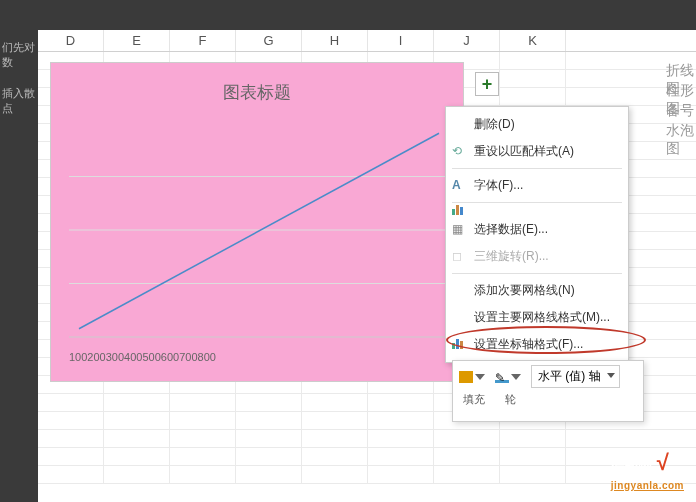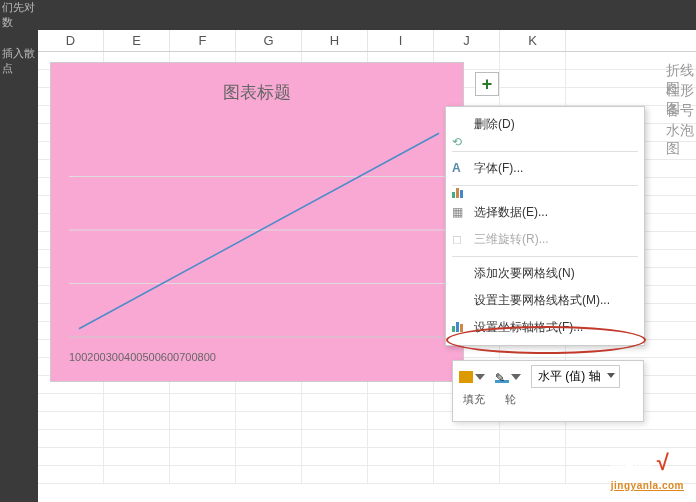--- a/index.html
+++ b/index.html
@@ -13,20 +13,21 @@
       font-size: 12px;
     }
     .dark-left {
       position: absolute;
       left: 0; top: 0;
       width: 38px;
       height: 502px;
       background: #3a3a3a;
       color: #bbb;
       font-size: 11px;
+      padding-top: 40px;
     }
     .dark-left div { margin-bottom: 16px; padding-left: 2px; }
     .sheet-area {
       position: absolute;
       left: 38px; top: 30px;
       width: 658px; height: 472px;
       background: #fff;
     }
     .col-headers {
       display: flex;
@@ -98,21 +99,21 @@
       text-align: center;
       line-height: 22px;
       color: #2a7a2a;
       font-size: 18px;
       font-weight: bold;
       cursor: pointer;
     }
     .context-menu {
       position: absolute;
       left: 445px; top: 106px;
-      width: 200px;
+      width: 184px;
       background: #fff;
       border: 1px solid #ccc;
       box-shadow: 2px 2px 6px rgba(0,0,0,0.2);
       padding: 4px 0;
     }
     .menu-item {
       display: flex;
       align-items: center;
       padding: 5px 8px 5px 28px;
       font-size: 12px;
@@ -479,20 +480,21 @@
 </div>
 
 <div class="plus-btn">+</div>
 
 <div class="context-menu">
   <div class="menu-item">
     <span>删除(D)</span>
   </div>
   <div class="menu-item">
     <span class="mi-icon" style="color:#6a9">⟲</span>
+    <span>重设以匹配样式(A)</span>
   </div>
   <div class="menu-sep"></div>
   <div class="menu-item">
     <span class="mi-icon" style="color:#58a;font-weight:bold">A</span>
     <span>字体(F)...</span>
   </div>
   <div class="menu-sep"></div>
   <div class="menu-item">
     <span class="mi-icon">
       <span class="icon-bars">

